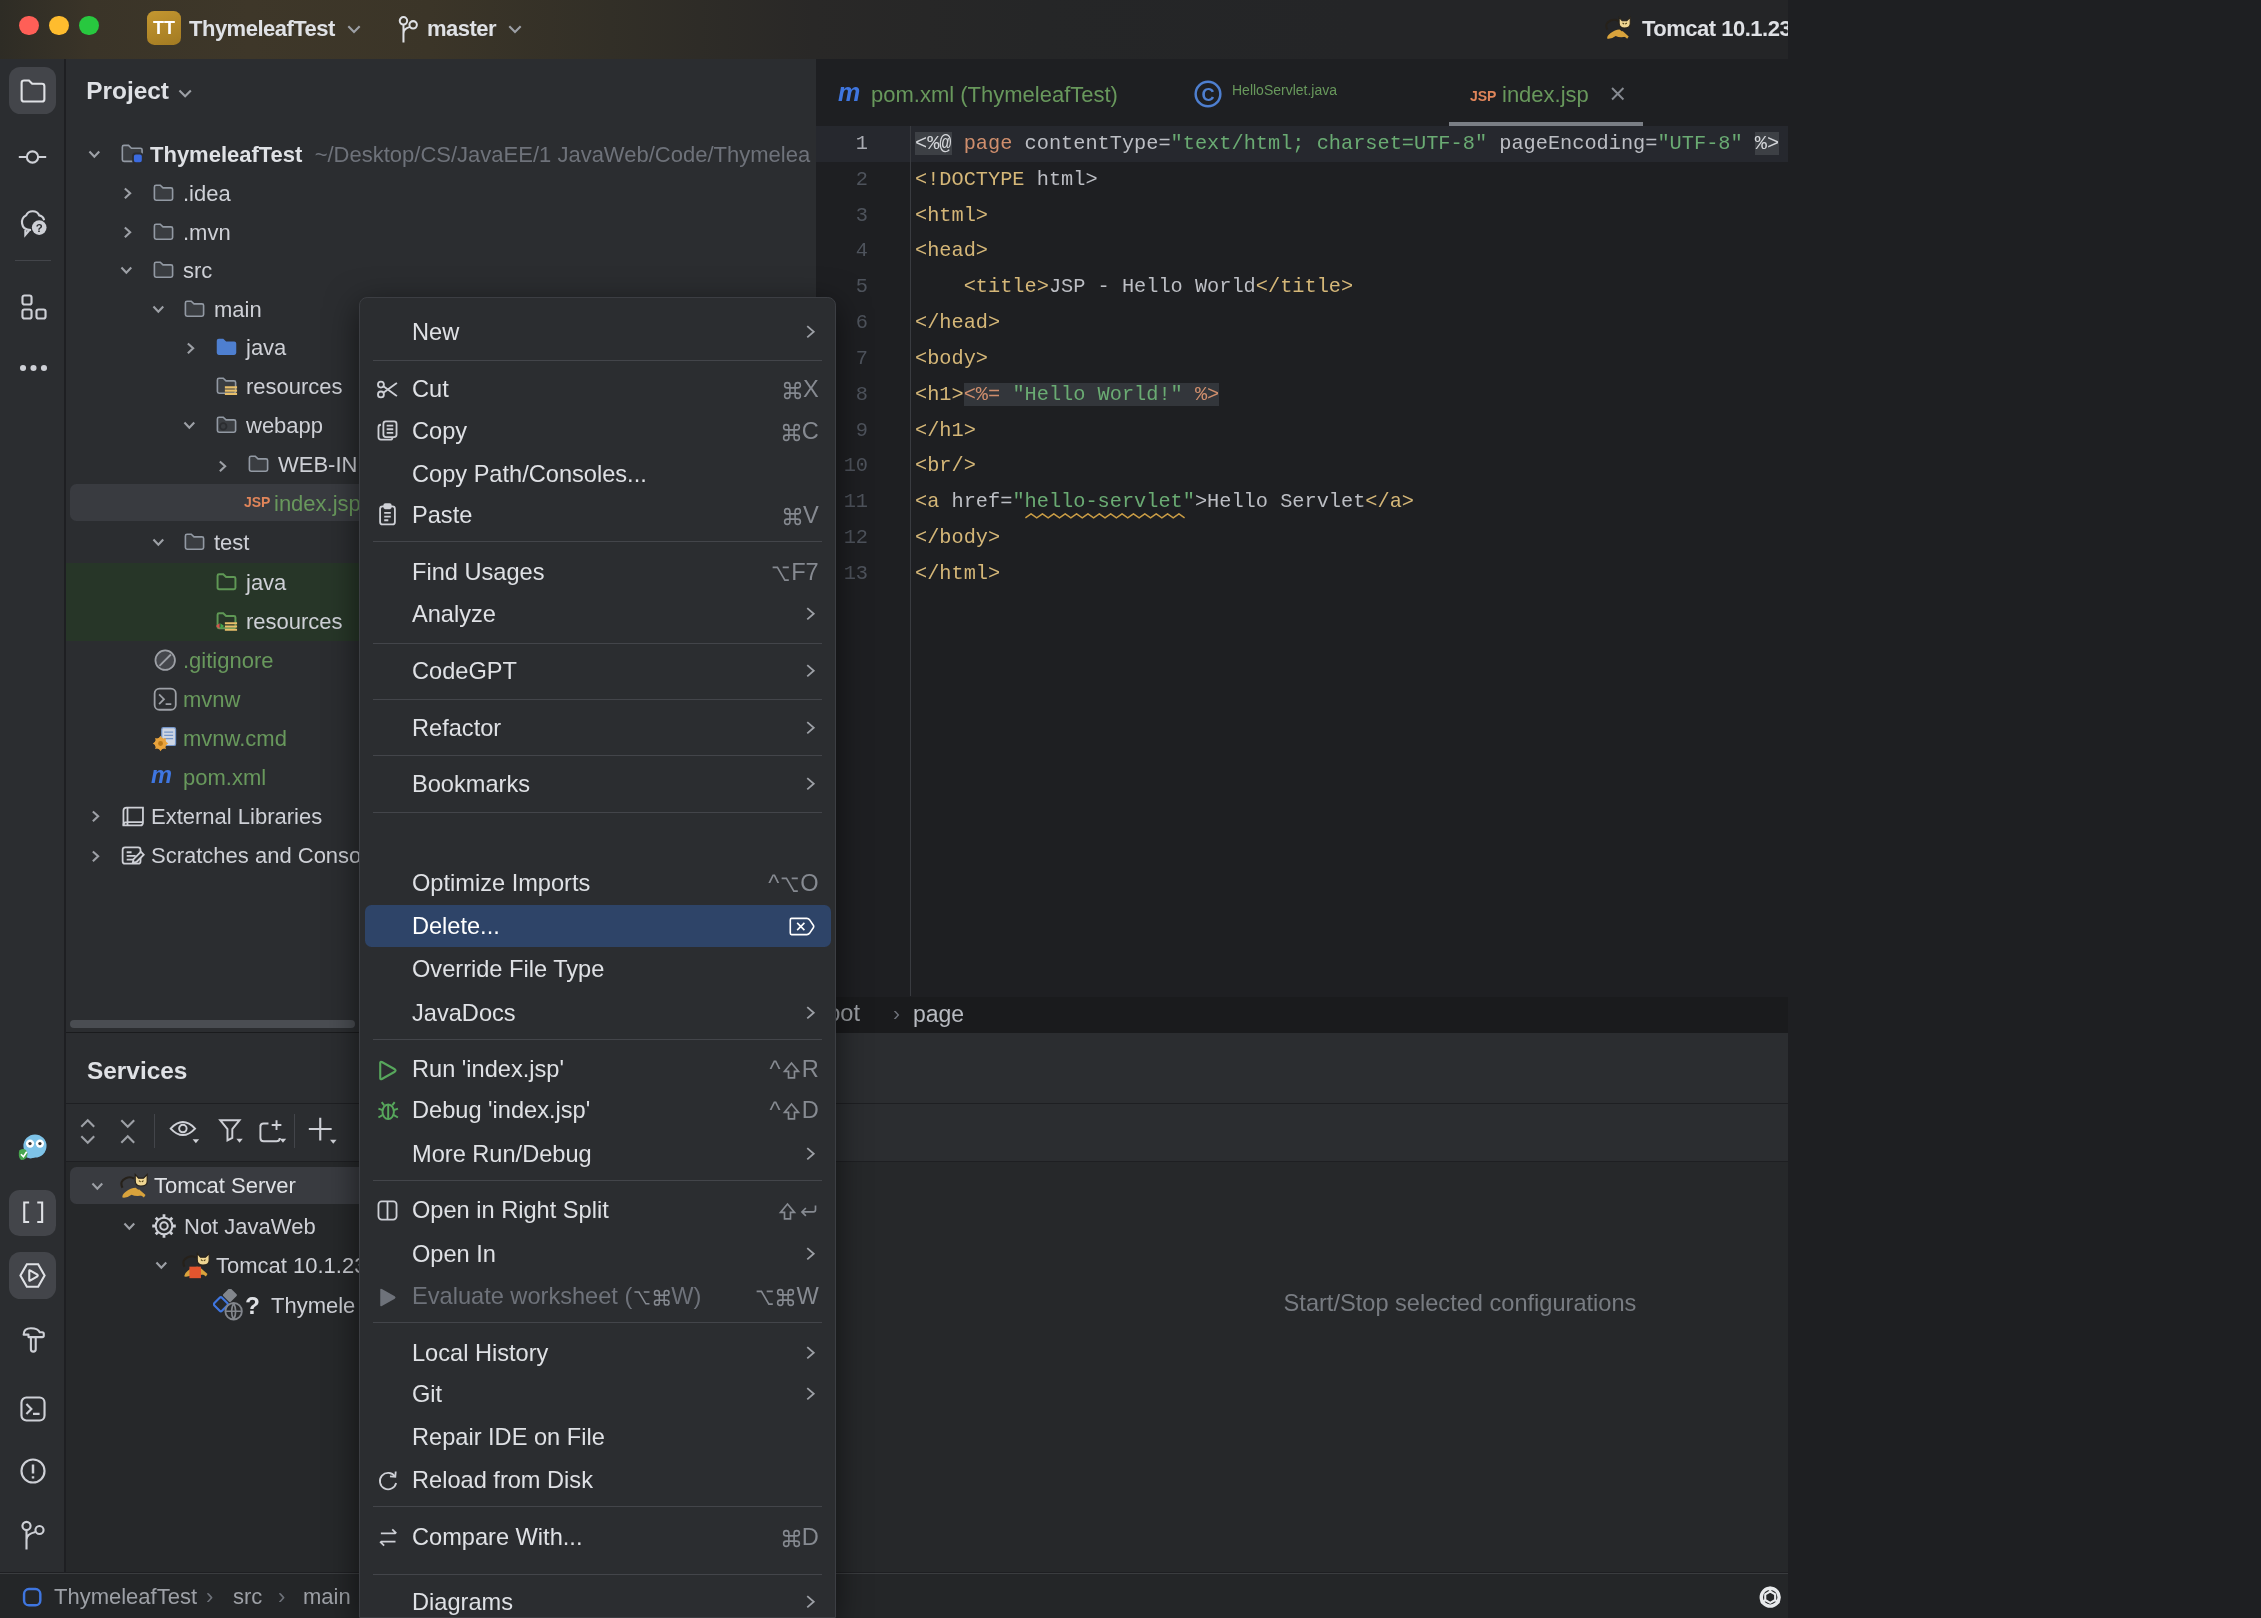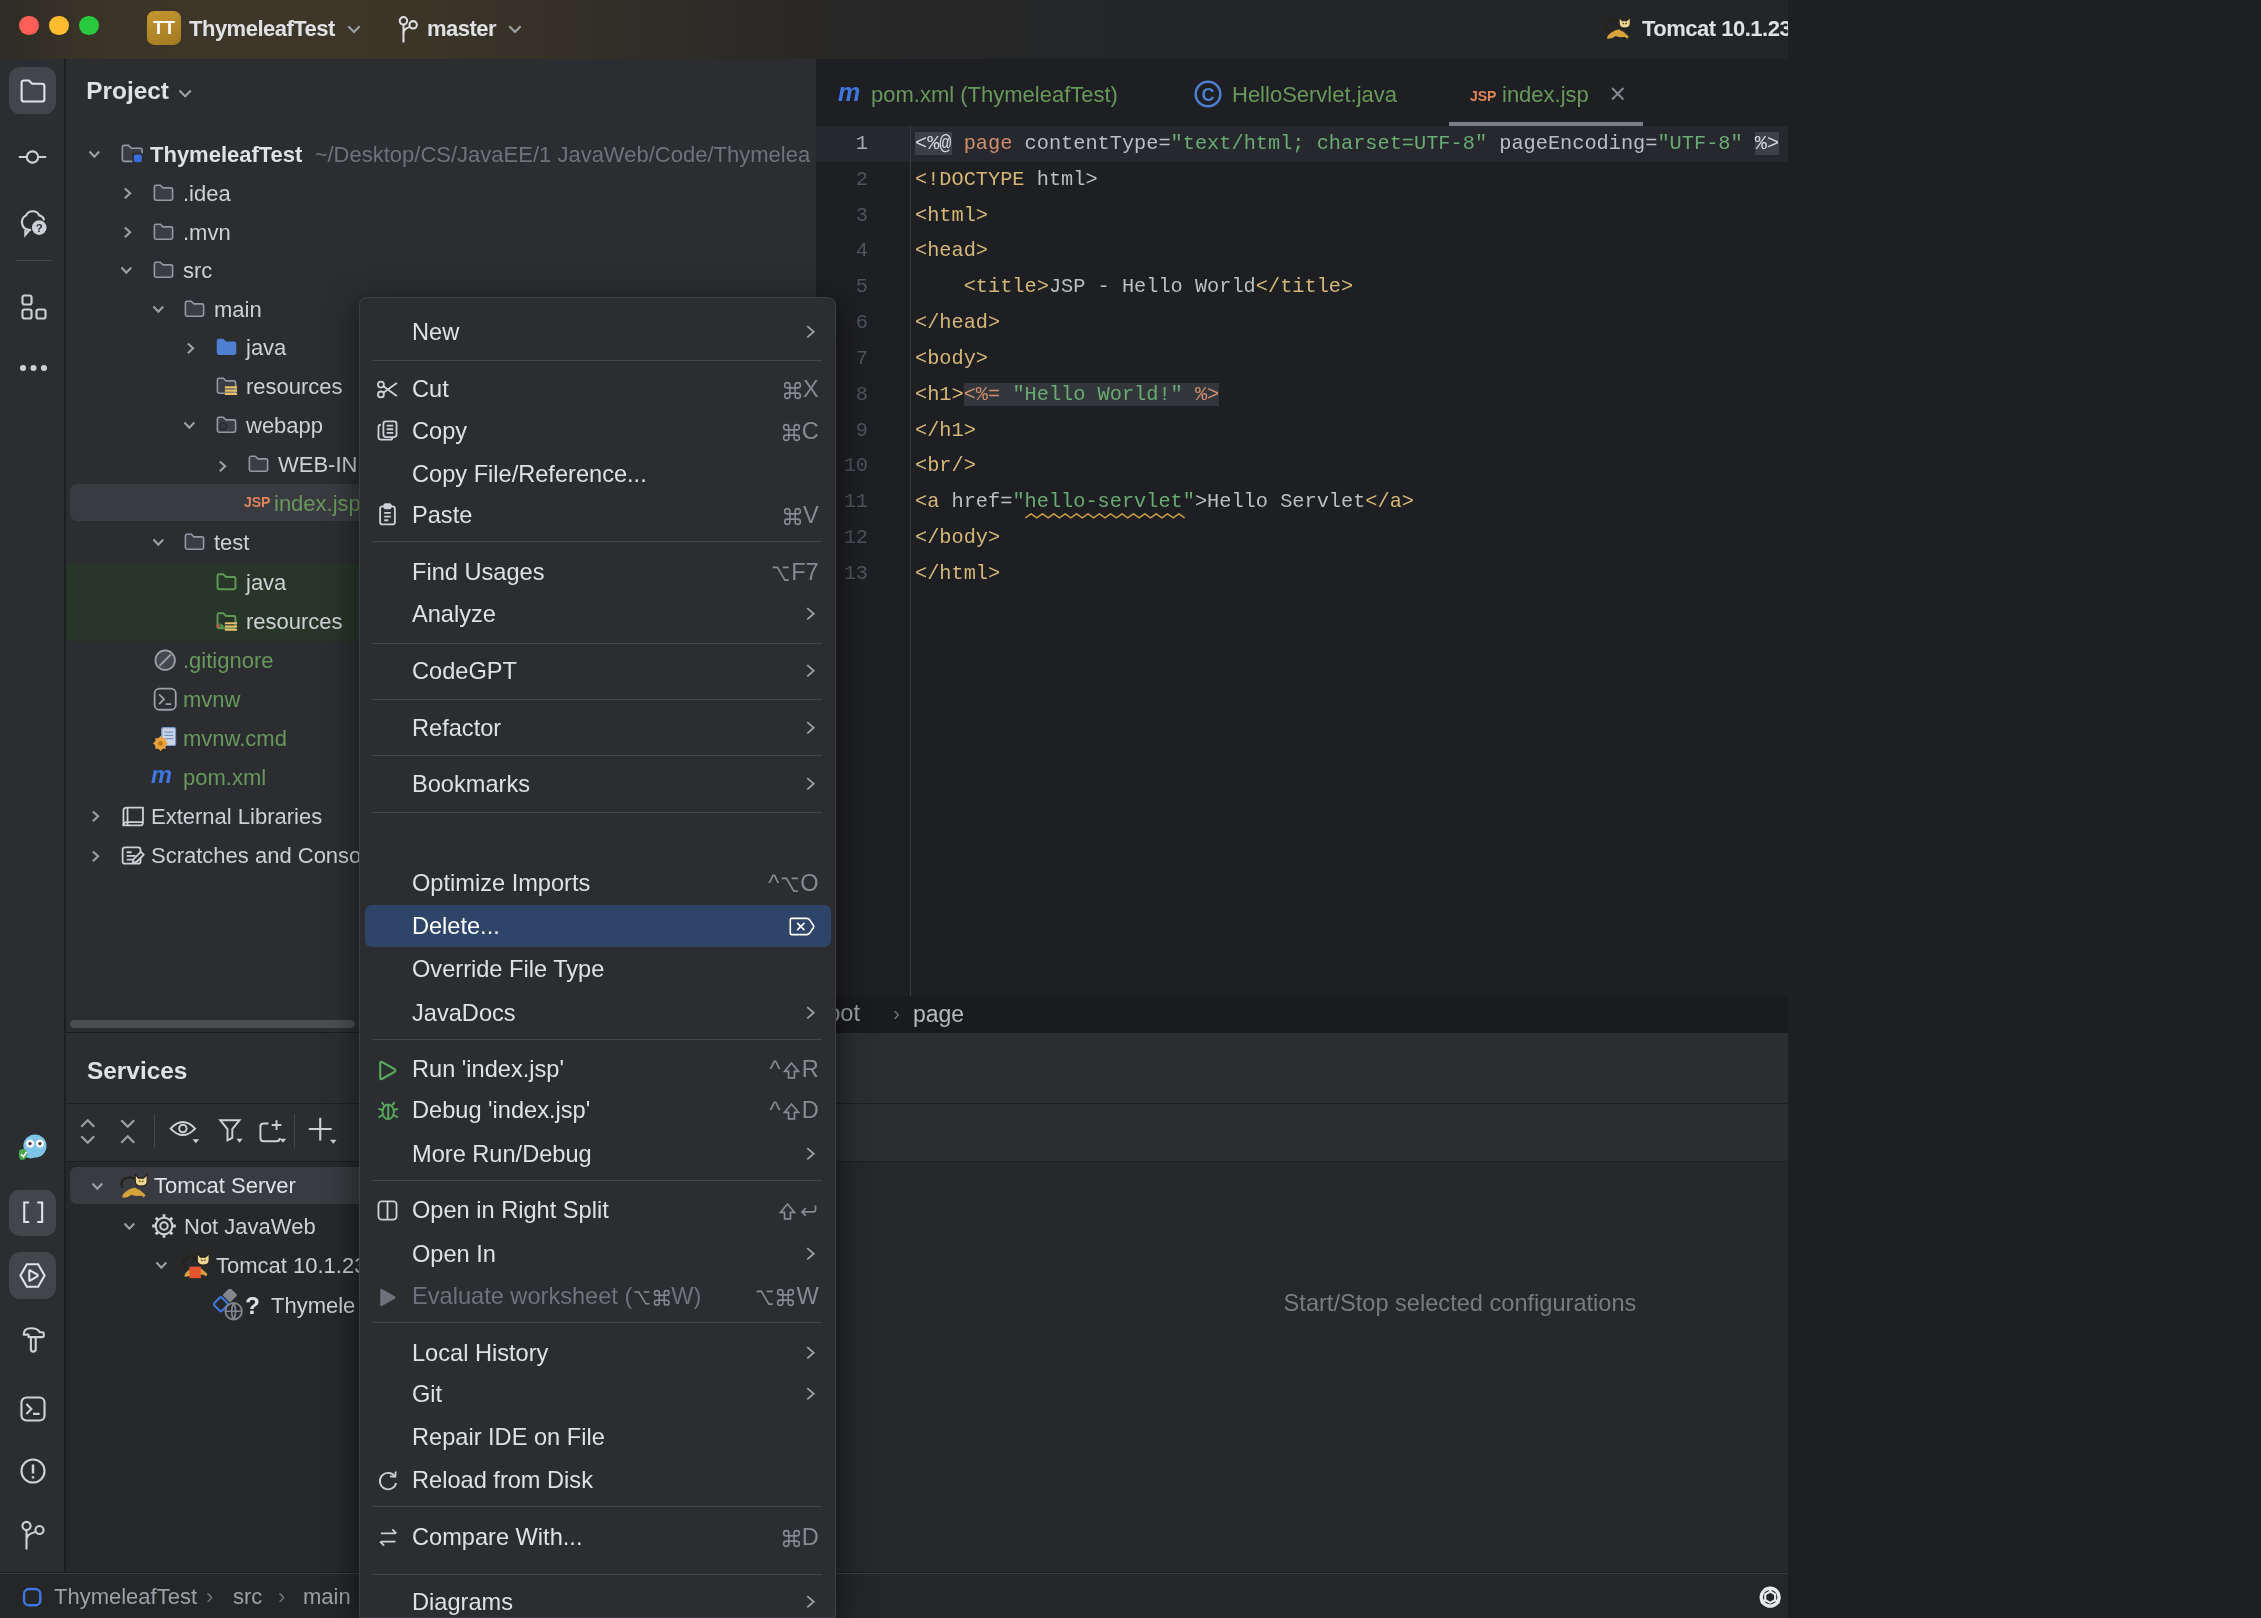--- a/index.html
+++ b/index.html
@@ -341,21 +341,21 @@
     <div class="abs" style="left:4.1px; top:961px; width:285px; height:8.1px; border-radius:4.1px; background:#4a4d52;"></div>
   </div>
   <div id="editor">
     <div id="tabs">
       <div class="abs" style="left:22px; top:19px; font-size:25px; font-weight:700; font-style:italic; color:#3f76e0;">m</div>
       <div class="abs" style="left:55px; top:23px; font-size:22px; color:#68985c;">pom.xml (ThymeleafTest)</div>
       <svg class="abs" style="left:378px; top:21px;" width="28" height="28" viewBox="0 0 34 34">
         <circle cx="17" cy="17" r="15" fill="none" stroke="#4e7fd0" stroke-width="3"></circle>
         <text x="17" y="26" font-size="22" font-weight="700" fill="#4e7fd0" text-anchor="middle" font-family="Liberation Sans">C</text>
       </svg>
-      <div class="abs" style="left:416px; top:23px; font-size:22px; color:#68985c;">HelloServlet.java</div>
+      <div class="abs" style="left:416px; top:23px; font-size:14px; color:#68985c;">HelloServlet.java</div>
       <div class="abs" style="left:654px; top:29px; font-size:14px; font-weight:700; color:#e0855a;">JSP</div>
       <div class="abs" style="left:686px; top:23px; font-size:22px; color:#68985c;">index.jsp</div>
       <svg class="abs" style="left:792px; top:25px;" width="19.5" height="19.5" viewBox="0 0 24 24">
           <path d="M5 5 L19 19 M19 5 L5 19" stroke="#868a91" stroke-width="2.4"></path>
         </svg>
       <div class="abs" style="left:633px; top:63px; width:194px; height:4.9px; background:#7a7e85;"></div>
       <svg class="abs" style="left:1360px; top:23px;" width="8.1" height="24.4" viewBox="0 0 10 30">
         <circle cx="5" cy="4" r="2.7" fill="#ced0d6"></circle>
           <circle cx="5" cy="14" r="2.7" fill="#ced0d6"></circle>
           <circle cx="5" cy="24" r="2.7" fill="#ced0d6"></circle>
@@ -635,21 +635,21 @@
             <path d="M13 8 L21 8 M13 12.5 L21 12.5 M13 17 L21 17"></path>
             <path d="M6 7 Q3 7 3 10 L3 22 Q3 25 6 25 L17 25 Q20 25 20 23"></path>
           </g>
         </svg>
       <span class="lbl">Copy</span>
         <span class="sc"><svg width="21" height="21" style="vertical-align:-4.1px;" viewBox="0 0 26 26">
             <use href="#s-cmd"></use>
           </svg>C</span>
     </div>
     <div class="mi" style="top:155px;">
-        <span class="lbl">Copy File/Reference...</span>
+        <span class="lbl">Copy Path/Consoles...</span>
       </div>
     <div class="mi" style="top:196px;">
       <svg class="abs" style="left:16.3px; top:9px;" width="23" height="23" viewBox="0 0 28 28">
           <g stroke="#ced0d6" stroke-width="2.2" fill="none">
             <rect x="5" y="4" width="18" height="22" rx="3"></rect>
             <rect x="10" y="1.5" width="8" height="5" rx="1.5" fill="#ced0d6"></rect>
             <path d="M10 12 L18 12 M10 16.5 L18 16.5 M10 21 L15 21"></path>
           </g>
         </svg>
       <span class="lbl">Paste</span>

